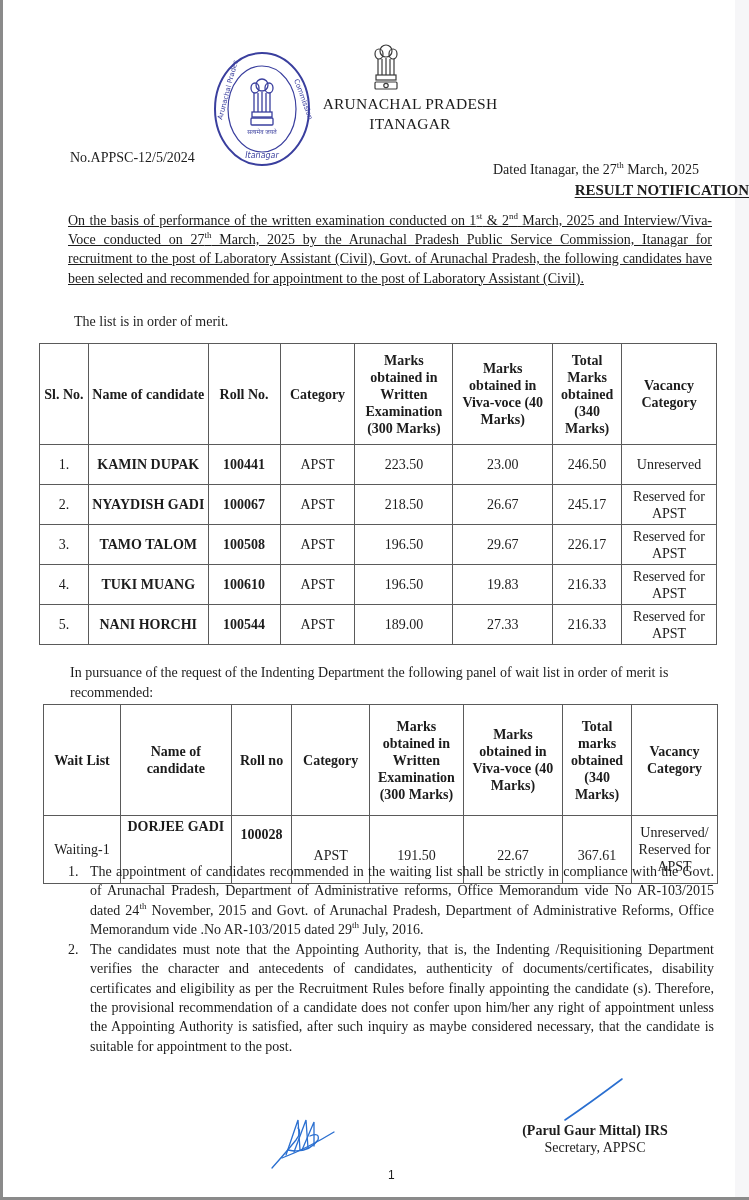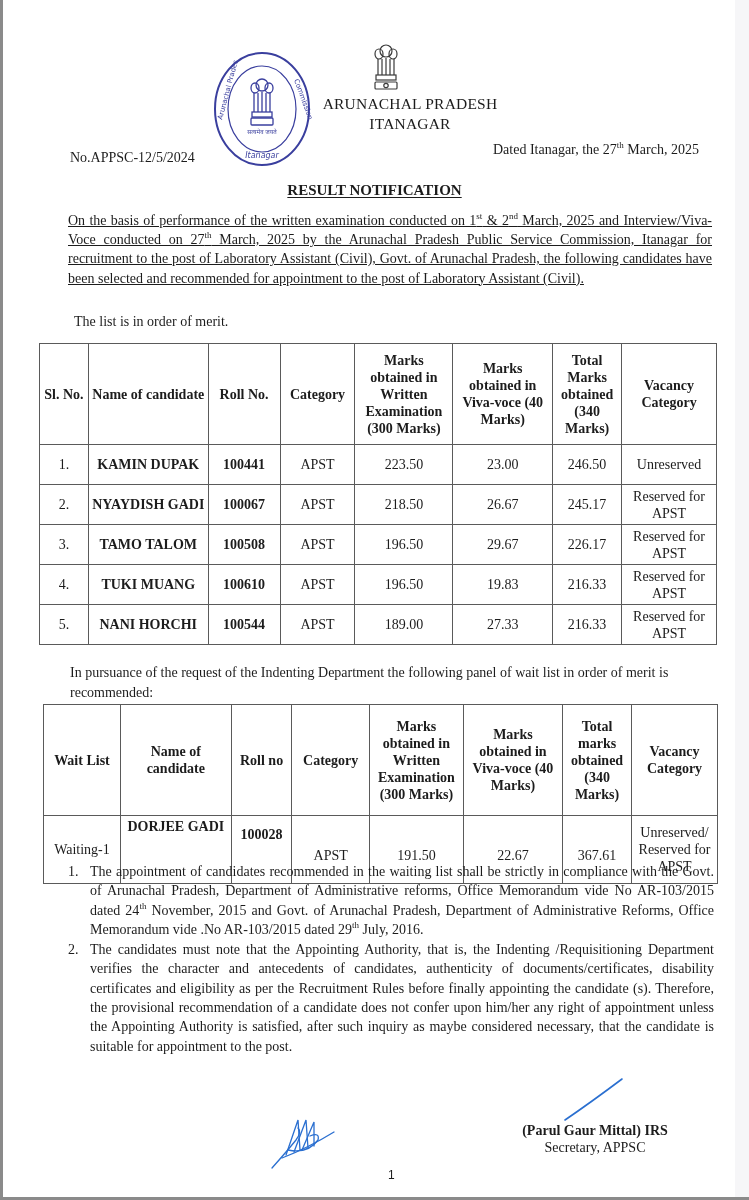--- a/index.html
+++ b/index.html
@@ -11,24 +11,24 @@
   .edge-bottom { position: absolute; left: 0; bottom: 0; width: 749px; height: 3px; background: #8a8a8a; }
   .edge-right { position: absolute; right: 0; top: 0; width: 14px; height: 1200px; background: #f6f6f8; }
 
   .emblem { position: absolute; left: 371px; top: 42px; width: 30px; height: 52px; }
   .seal { position: absolute; left: 212px; top: 50px; width: 100px; height: 118px; }
 
   .org { position: absolute; left: 290px; top: 94px; width: 240px; text-align: center; font-size: 15.5px; line-height: 20px; letter-spacing: 0.2px; }
   .org div { white-space: nowrap; }
 
   .ref { position: absolute; left: 70px; top: 150px; font-size: 14px; }
-  .dated { position: absolute; left: 493px; top: 142px; font-size: 14px; text-align: right; }
+  .dated { position: absolute; left: 493px; top: 162px; font-size: 14px; text-align: right; }
   sup { font-size: 9px; line-height: 0; vertical-align: super; }
 
-  .title { position: absolute; left: 0; width: 749px; top: 182px; text-align: center; font-weight: bold; font-size: 15px; }
+  .title { position: absolute; left: 0; width: 749px; top: 182px; text-align: right; font-weight: bold; font-size: 15px; }
   .title span { text-decoration: underline; text-underline-offset: 2px; }
 
   .para { position: absolute; left: 68px; width: 644px; font-size: 14px; line-height: 19.2px; text-align: justify; }
   .p1 { top: 211px; text-decoration: underline; }
   .merit { position: absolute; left: 74px; top: 314px; font-size: 14px; font-weight: normal; }
 
   table { position: absolute; border-collapse: collapse; font-size: 14px; }
   td, th { border: 1px solid #5a5a5a; text-align: center; vertical-align: middle; padding: 0 2px; line-height: 17px; }
   th { font-weight: bold; }
   .bold { font-weight: bold; }

